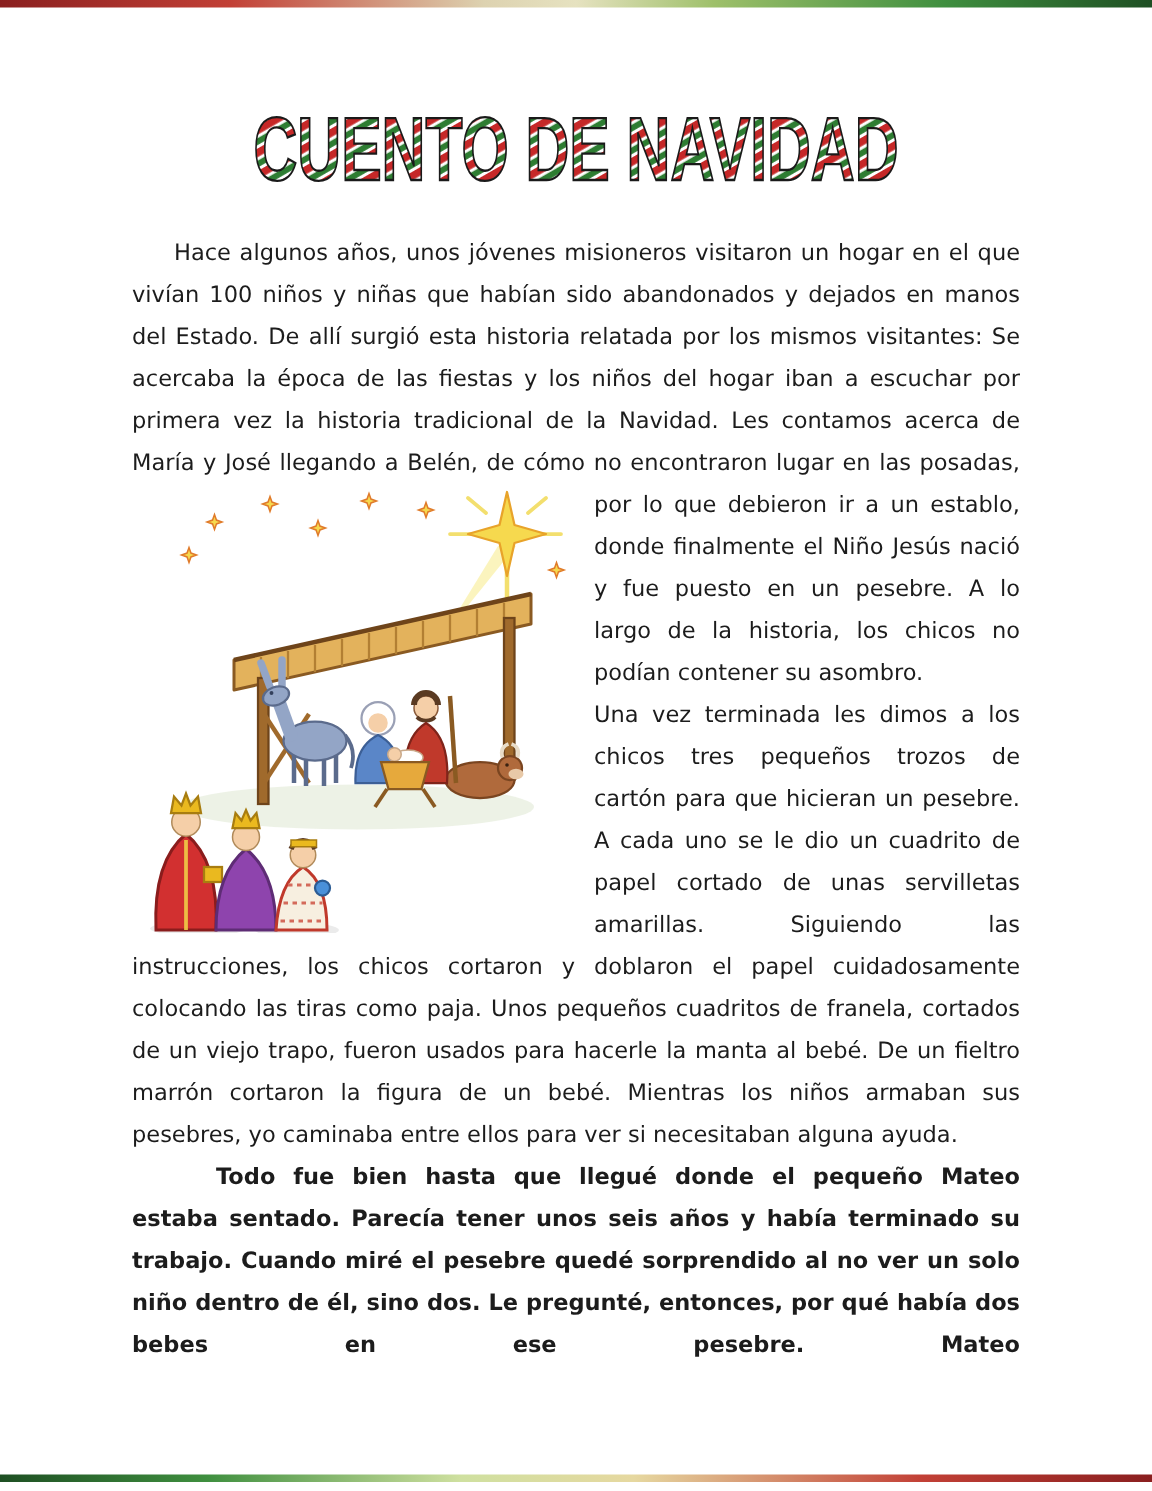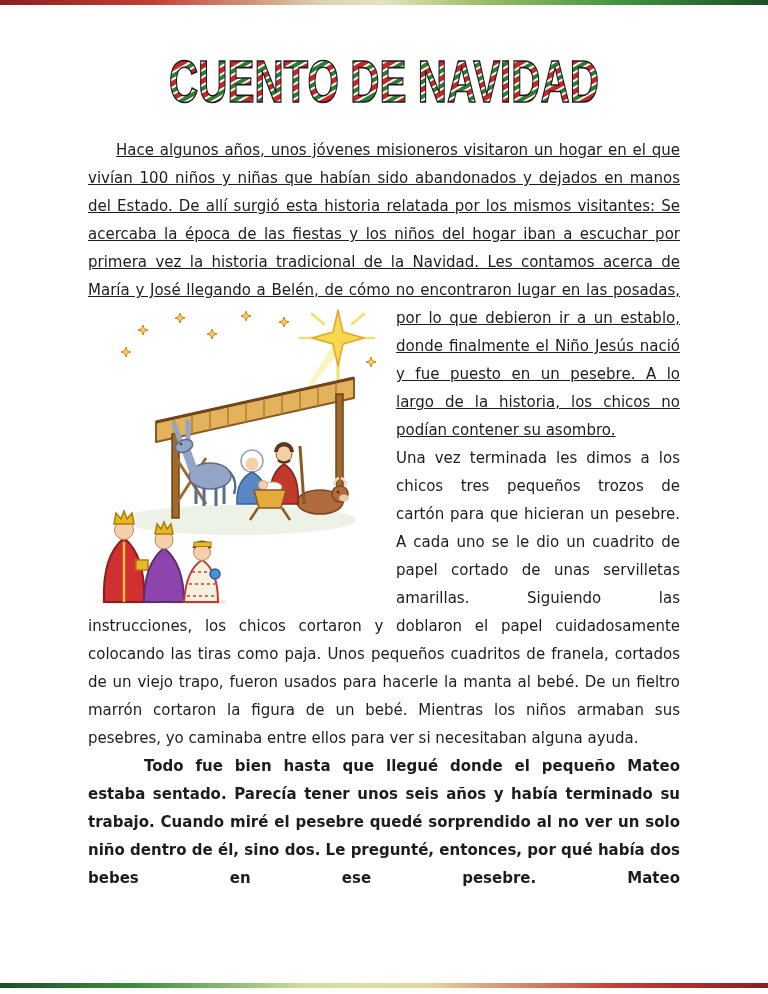--- a/index.html
+++ b/index.html
@@ -15,30 +15,30 @@
   }
   .bar { position: absolute; left: 0; right: 0; height: 5px; }
   .bar-top {
     top: 0;
     background: linear-gradient(90deg,#8a1f1f 0%,#c24036 20%,#ddd2b0 42%,#e6e2c0 50%,#9ec06a 62%,#3f8f3f 82%,#1e4f23 100%);
   }
   .bar-bottom {
     bottom: 6px;
     background: linear-gradient(90deg,#1e4f23 0%,#3f8f3f 18%,#cfe0a0 40%,#e6d8a0 55%,#c24036 80%,#8a1f1f 100%);
   }
-  .title-wrap { margin-top: 52px; text-align: center; }
+  .title-wrap { margin-top: 70px; text-align: center; }
   .body {
     margin-top: 18px;
     padding: 0 88px;
     font-size: 15px;
     line-height: 28px;
     text-align: justify;
   }
   .body p { margin: 0; }
-  .p1 { text-indent: 28px; text-decoration: underline; }
+  .p1 { text-indent: 28px; }
   .p3 { margin-top: 14px; text-indent: 56px; text-align-last: justify; font-weight: bold; }
   .nativity-float {
     float: left;
     width: 290px;
     height: 296px;
     margin: 4px 18px 8px 0;
   }
   .nativity-svg { width: 290px; height: 296px; display: block; }
 </style>
 </head>

